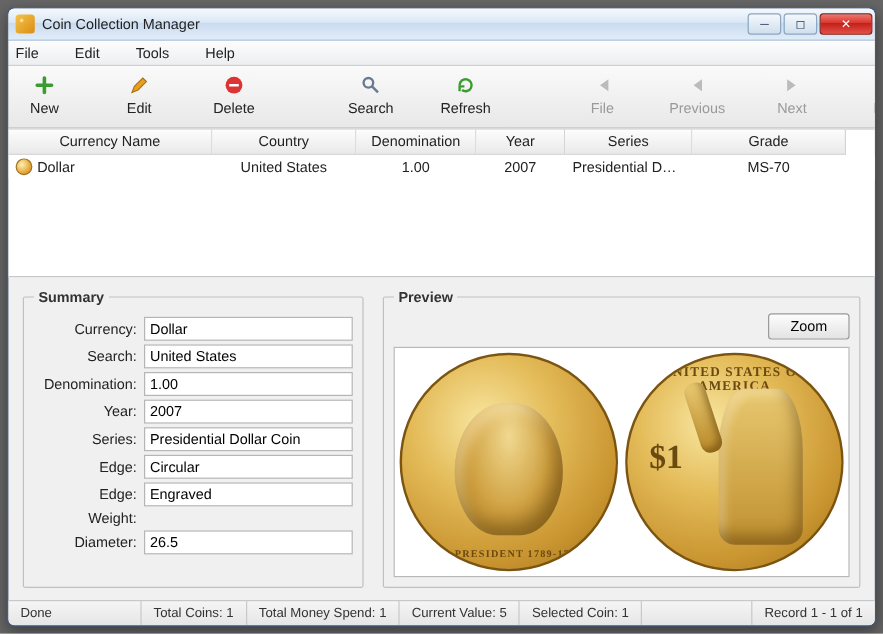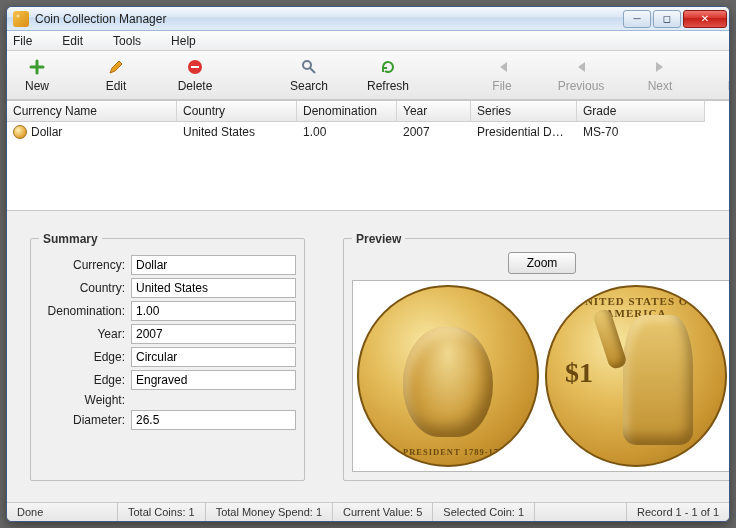--- a/index.html
+++ b/index.html
@@ -92,20 +92,21 @@
   .grid {
     height: 128px;
     background:#fff;
     border-top:1px solid #c8c8c8;
     border-bottom:1px solid #c8c8c8;
     overflow:hidden;
   }
   .grid-head, .grid-row {
     display:grid;
     grid-template-columns: 170px 120px 100px 74px 106px 128px;
+    text-align: center;
   }
   .grid-head div {
     background: linear-gradient(to bottom,#fdfdfd,#e9e9e9);
     border-right:1px solid #d4d4d4;
     border-bottom:1px solid #cfcfcf;
     padding:3px 6px;
     color:#222;
   }
   .grid-row div {
     padding:3px 6px;
@@ -125,34 +126,34 @@
     flex:1;
     display:flex;
     gap:8px;
     padding:6px 8px;
   }
   fieldset {
     border:1px solid #c0c0c0;
     border-radius:2px;
     background:#f0f0f0;
     padding:6px 8px 8px 8px;
-    margin:15px;
+    margin:4px;
   }
   fieldset legend { font-weight:bold; color:#333; padding:0 4px;}
   .summary { width: 292px; }
   .summary .row { display:flex; align-items:center; margin:3px 0; }
   .summary .lbl { width:92px; text-align:right; padding-right:6px; color:#222;}
   .summary input {
     flex:1; height:20px;
     border:1px solid #b5b5b5;
     background:#fff;
     padding:1px 4px;
     font-family:inherit; font-size:12px;
   }
-  .preview { flex:1; display:flex; flex-direction:column;align-items:center; }
+  .preview { flex:1; display:flex; flex-direction:column; }
   .zoom-row { display:flex; justify-content:flex-end; margin-bottom:6px; }
   .btn {
     height:22px; min-width:68px;
     background: linear-gradient(to bottom,#fdfdfd,#e3e3e3);
     border:1px solid #9a9a9a;
     border-radius:3px;
     padding:0 12px;
     font-family:inherit; font-size:12px;
   }
   .coins {
@@ -379,30 +380,34 @@
 
   <div class="panels">
 
     <fieldset class="summary">
       <legend>Summary</legend>
       <div class="row">
           <span class="lbl">Currency:</span>
           <input value="Dollar" style="">
         </div>
       <div class="row">
-          <span class="lbl">Country:</span>
+          <span class="lbl">Search:</span>
           <input value="United States" style="">
         </div>
       <div class="row">
           <span class="lbl">Denomination:</span>
           <input value="1.00" style="">
         </div>
       <div class="row">
           <span class="lbl">Year:</span>
           <input value="2007" style="">
+        </div>
+      <div class="row">
+          <span class="lbl">Series:</span>
+          <input value="Presidential Dollar Coin" style="">
         </div>
       <div class="row">
           <span class="lbl">Edge:</span>
           <input value="Circular" style="">
         </div>
       <div class="row">
           <span class="lbl">Edge:</span>
           <input value="Engraved" style="">
         </div>
       <div class="row">

